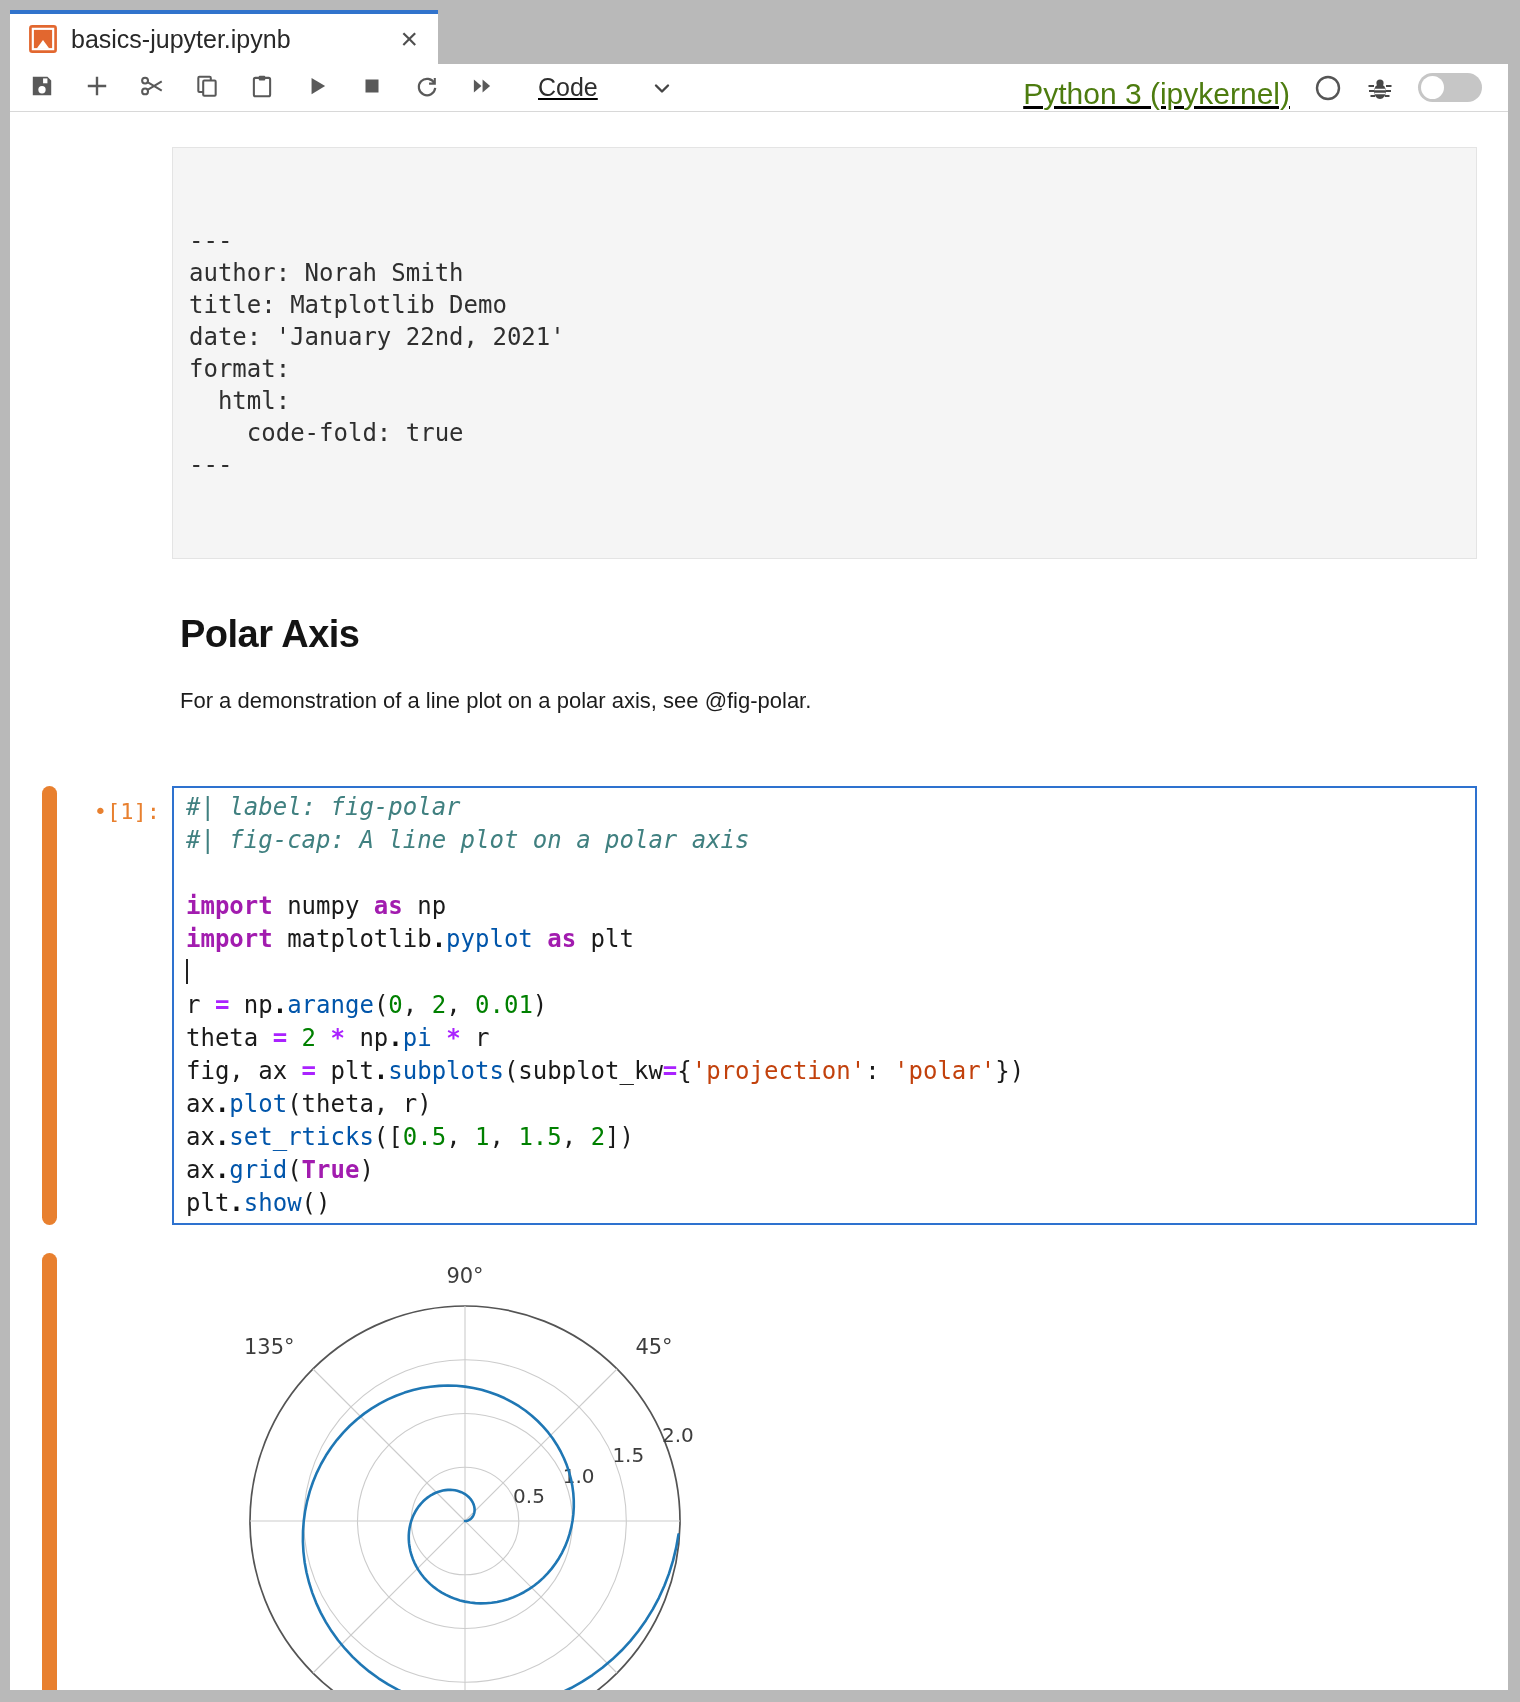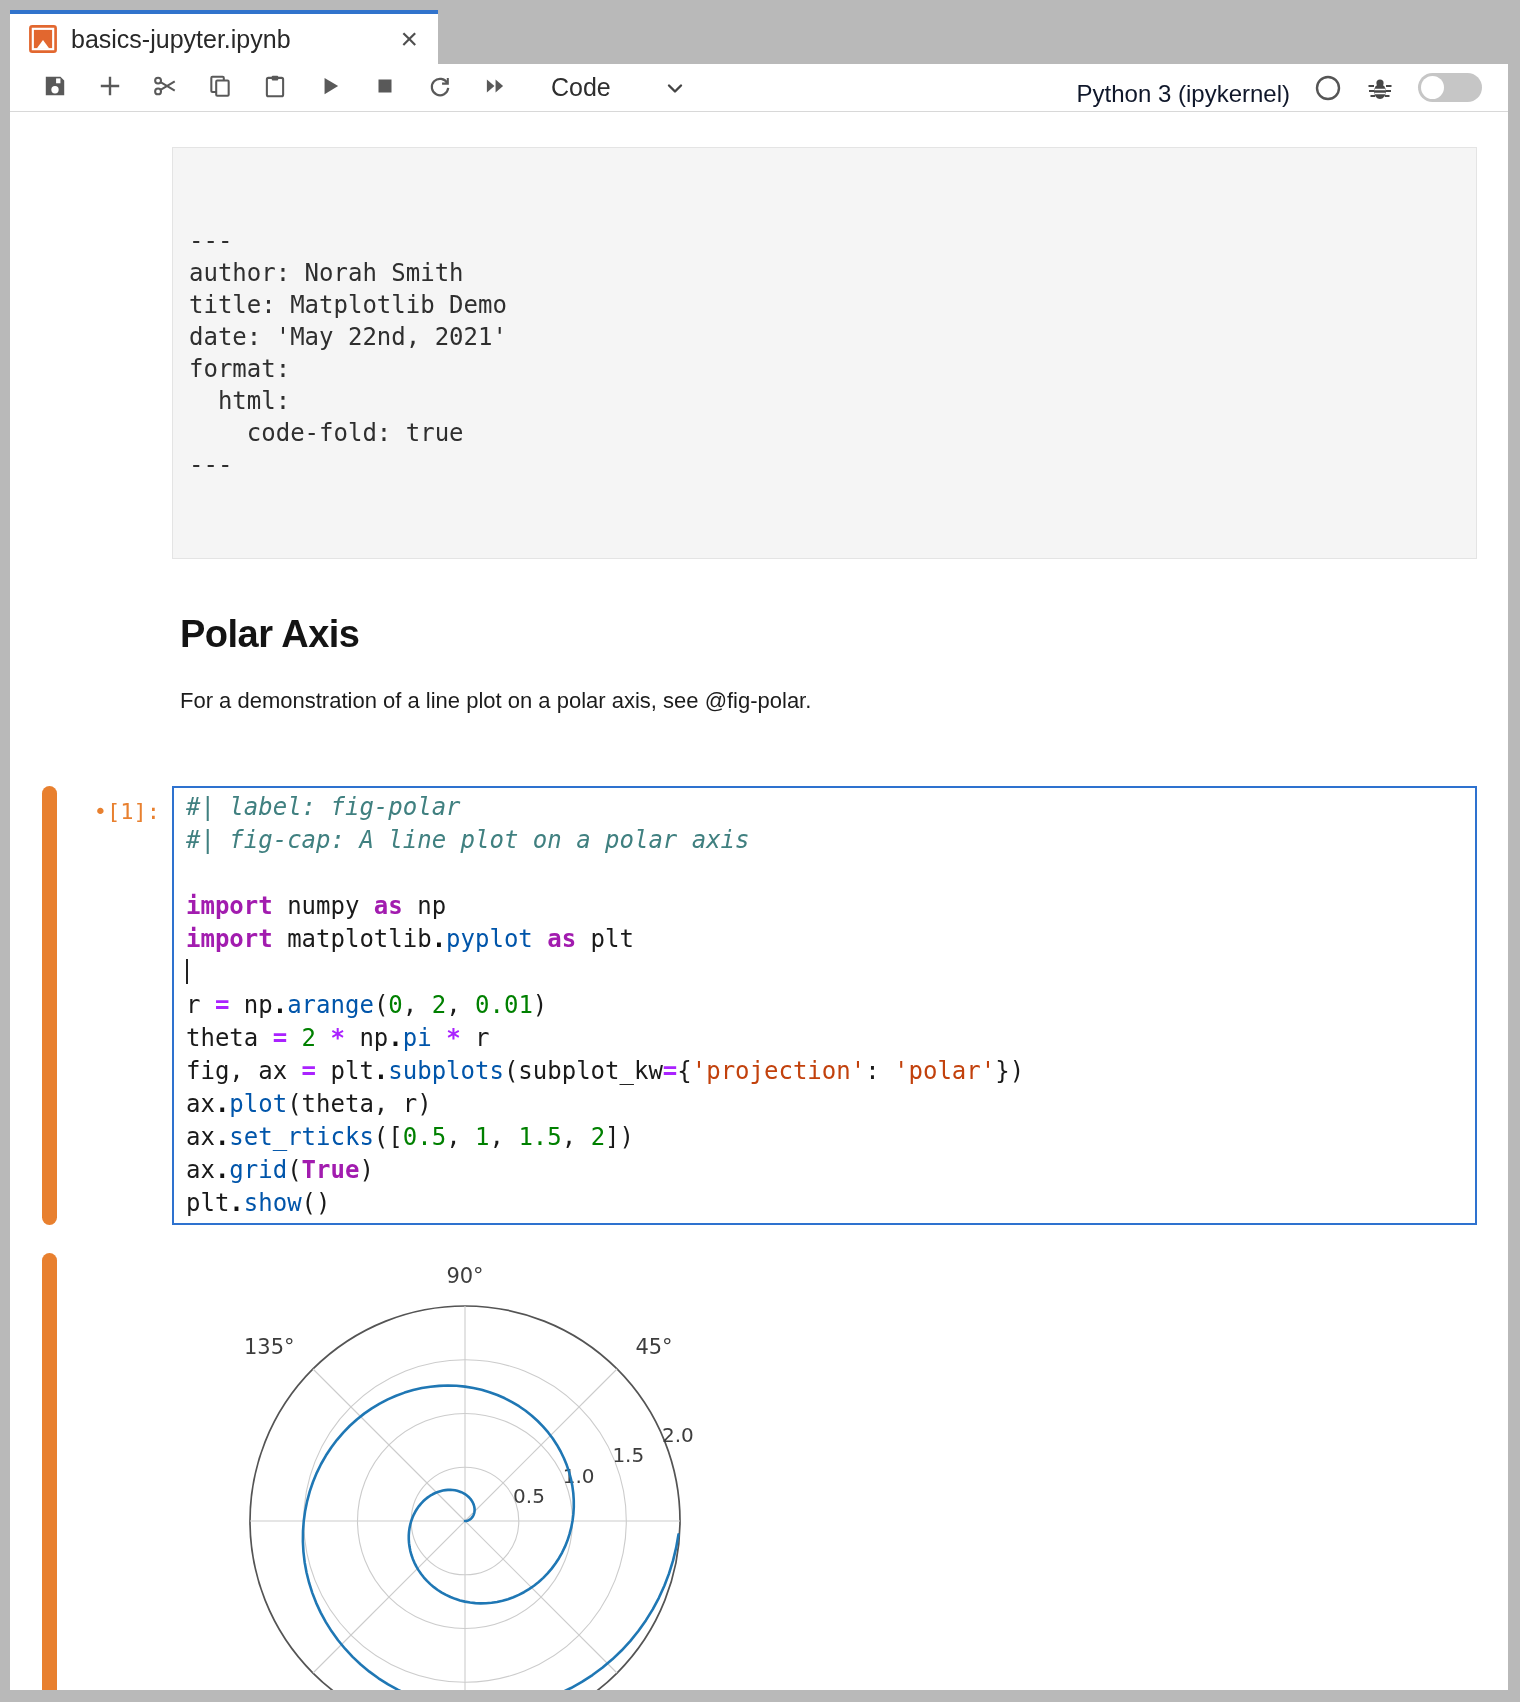--- a/index.html
+++ b/index.html
@@ -8,29 +8,29 @@
   .window { position:absolute; left:10px; top:10px; width:1498px; height:1680px; display:flex; flex-direction:column; }
 
   
   .tab-row { height:54px; display:flex; }
   .tab { width:428px; background:#ffffff; border-top:4px solid #3173cc; display:flex; align-items:center; gap:13px; padding:0 16px 0 18px; }
   .tab-title { flex:1; font-size:25px; color:#282828; white-space:nowrap; overflow:hidden; }
   .tab-close { font-size:30px; color:#4f4f4f; line-height:1; padding:0 4px; cursor:pointer; }
   .nb-icon { width:30px; height:30px; flex:0 0 auto; }
 
   
-  .toolbar { height:48px; background:#ffffff; border-bottom:1px solid #d8d8d8; display:flex; align-items:center; padding:0 26px 0 32px; }
+  .toolbar { height:48px; background:#ffffff; border-bottom:1px solid #d8d8d8; display:flex; align-items:center; padding:0 26px 0 19px;text-decoration:underline; }
   .tb-buttons { display:flex; align-items:center; }
   .tb-btn { width:26px; height:26px; margin-right:29px; display:flex; align-items:center; justify-content:center; cursor:pointer; }
   .tb-btn svg { width:26px; height:26px; }
   .celltype { display:flex; align-items:center; margin-left:14px; cursor:pointer; }
   .celltype-label { font-size:25px; color:#2e2e2e; }
   .celltype svg { width:24px; height:24px; margin-left:52px; }
   .tb-right { margin-left:auto; display:flex; align-items:center; gap:24px; }
-  .kernel-label { font-size:24px; color:#0f172a;margin-top:12px; }
+  .kernel-label { font-size:30px; color:#4d7c0f;margin-top:12px; }
   .kernel-status svg, .bug svg { width:28px; height:28px; display:block; }
   .toggle { width:64px; height:29px; background:#c6c6c6; border-radius:15px; position:relative; cursor:pointer; }
   .toggle .knob { position:absolute; left:3px; top:3px; width:23px; height:23px; border-radius:50%; background:#ffffff; }
 
   
   .content { background:#ffffff; flex:1; overflow:hidden; }
 
   .raw-cell { margin:35px 0 0 162px; width:1305px; background:#f5f5f5; border:1px solid #e4e4e4;
               padding:13px 16px; font-family:"DejaVu Sans Mono", monospace; font-size:24px; line-height:32px;
               color:#2f2f2f; white-space:pre; cursor:text; }
@@ -157,21 +157,21 @@
       </span>
       <div class="toggle">
         <div class="knob"></div>
       </div>
     </div>
   </div>
 
   <div class="content">
 
     <div class="raw-cell">
-      <div id="raw-lines"><div>---</div><div>author: Norah Smith</div><div>title: Matplotlib Demo</div><div>date: 'May 22nd, 2021'</div><div>format:</div><div>  html:</div><div>    code-fold: true</div><div>---</div></div>
+      <div id="raw-lines"><div>---</div><div>author: Norah Smith</div><div>title: Matplotlib Demo</div><div>date: 'January 22nd, 2021'</div><div>format:</div><div>  html:</div><div>    code-fold: true</div><div>---</div></div>
     </div>
 
     <h1 class="md-heading">Polar Axis</h1>
     <p class="md-para">For a demonstration of a line plot on a polar axis, see @fig-polar.</p>
 
     <div class="cell-row">
       <div class="collapser"></div>
       <div class="prompt-col"><span>•</span><span>[1]:</span></div>
       <div class="editor" id="code-editor"><div class="code-line"><span class="tk-c">#| label: fig-polar</span></div><div class="code-line"><span class="tk-c">#| fig-cap: A line plot on a polar axis</span></div><div class="code-line">&nbsp;</div><div class="code-line"><span class="tk-k">import</span><span class="tk-t"> numpy </span><span class="tk-k">as</span><span class="tk-t"> np</span></div><div class="code-line"><span class="tk-k">import</span><span class="tk-t"> matplotlib</span><span class="tk-d">.</span><span class="tk-p">pyplot</span><span class="tk-t"> </span><span class="tk-k">as</span><span class="tk-t"> plt</span></div><div class="code-line"><span class="tk-cur"></span></div><div class="code-line"><span class="tk-t">r </span><span class="tk-o">=</span><span class="tk-t"> np</span><span class="tk-d">.</span><span class="tk-p">arange</span><span class="tk-t">(</span><span class="tk-n">0</span><span class="tk-t">, </span><span class="tk-n">2</span><span class="tk-t">, </span><span class="tk-n">0.01</span><span class="tk-t">)</span></div><div class="code-line"><span class="tk-t">theta </span><span class="tk-o">=</span><span class="tk-t"> </span><span class="tk-n">2</span><span class="tk-t"> </span><span class="tk-o">*</span><span class="tk-t"> np</span><span class="tk-d">.</span><span class="tk-p">pi</span><span class="tk-t"> </span><span class="tk-o">*</span><span class="tk-t"> r</span></div><div class="code-line"><span class="tk-t">fig, ax </span><span class="tk-o">=</span><span class="tk-t"> plt</span><span class="tk-d">.</span><span class="tk-p">subplots</span><span class="tk-t">(subplot_kw</span><span class="tk-o">=</span><span class="tk-t">{</span><span class="tk-s">'projection'</span><span class="tk-t">: </span><span class="tk-s">'polar'</span><span class="tk-t">})</span></div><div class="code-line"><span class="tk-t">ax</span><span class="tk-d">.</span><span class="tk-p">plot</span><span class="tk-t">(theta, r)</span></div><div class="code-line"><span class="tk-t">ax</span><span class="tk-d">.</span><span class="tk-p">set_rticks</span><span class="tk-t">([</span><span class="tk-n">0.5</span><span class="tk-t">, </span><span class="tk-n">1</span><span class="tk-t">, </span><span class="tk-n">1.5</span><span class="tk-t">, </span><span class="tk-n">2</span><span class="tk-t">])</span></div><div class="code-line"><span class="tk-t">ax</span><span class="tk-d">.</span><span class="tk-p">grid</span><span class="tk-t">(</span><span class="tk-k">True</span><span class="tk-t">)</span></div><div class="code-line"><span class="tk-t">plt</span><span class="tk-d">.</span><span class="tk-p">show</span><span class="tk-t">()</span></div></div>
     </div>

